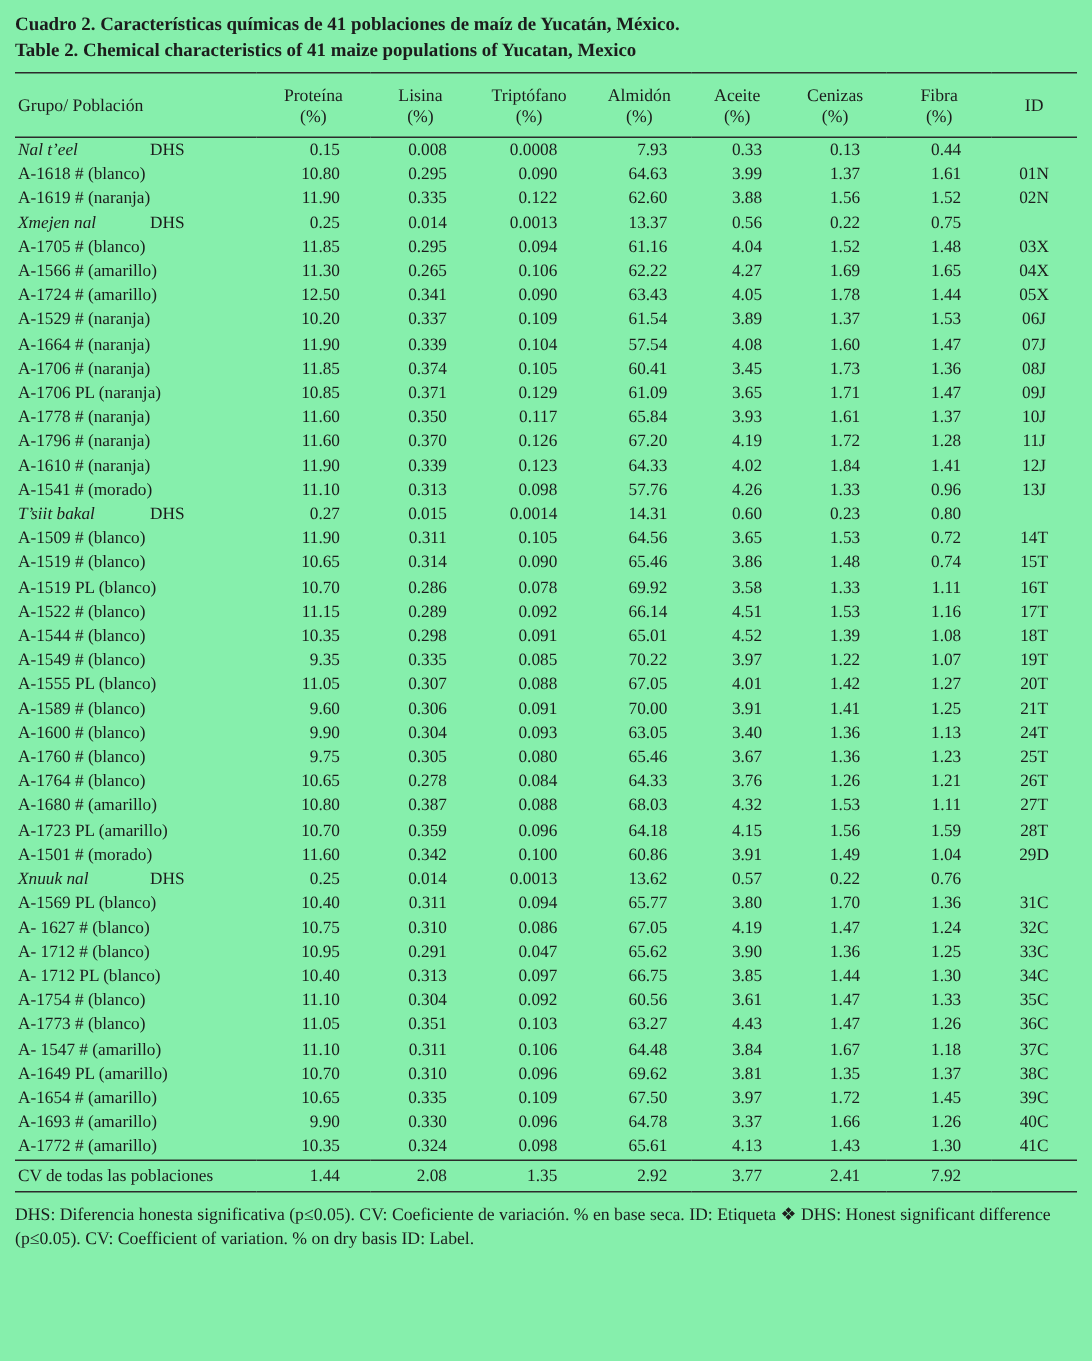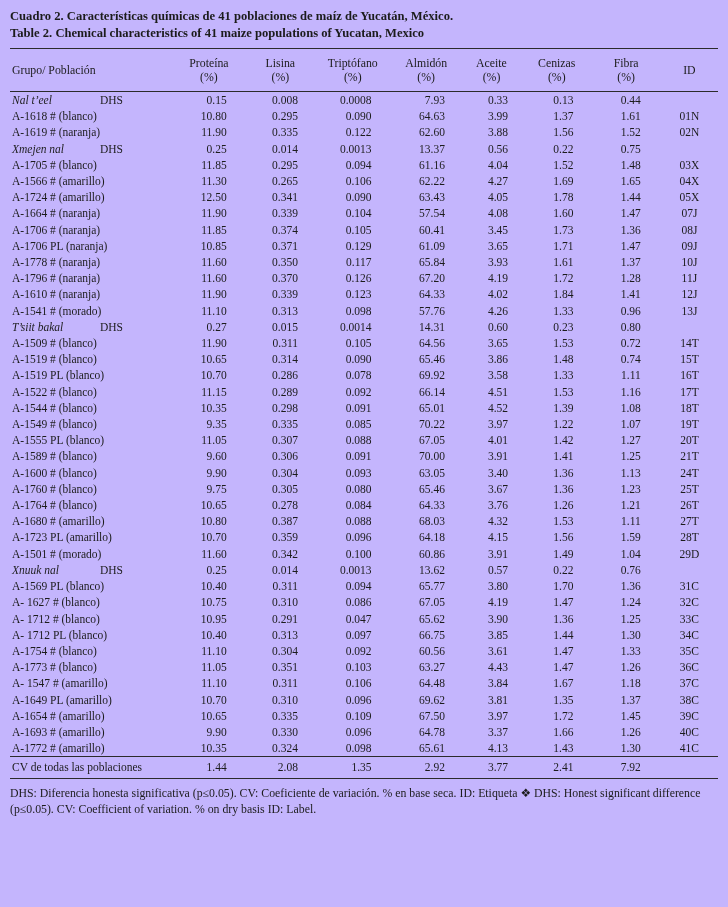--- a/index.html
+++ b/index.html
@@ -1,18 +1,18 @@
 <!DOCTYPE html>
 <html><head>
 <meta charset="utf-8">
 <style>
   html,body{margin:0;padding:0;background:#f6f5f1;}
   .page{
     width:728px;height:907px;box-sizing:border-box;
-    background:#c4b5fd;color:#1c1c1c;
+    background:#86efac;color:#1c1c1c;
     font-family:"Liberation Serif","DejaVu Serif",serif;
     padding:8px 10px 0 10px;overflow:hidden;
   }
   .title-block{margin-bottom:6px;}
   .title-line{font-weight:bold;font-size:12.6px;line-height:17px;}
   table{
     width:708px;table-layout:fixed;border-collapse:collapse;
     font-size:11.5px;
   }
   col.c0{width:158px}col.c1{width:74px}col.c2{width:66px}col.c3{width:76px}
@@ -169,20 +169,31 @@
           <td class="col-num">12.50</td>
           <td class="col-num">0.341</td>
           <td class="col-num">0.090</td>
           <td class="col-num">63.43</td>
           <td class="col-num">4.05</td>
           <td class="col-num">1.78</td>
           <td class="col-num">1.44</td>
           <td class="col-id">05X</td>
         </tr>
         <tr>
+          <td class="col-name">A-1529 # (naranja)</td>
+          <td class="col-num">10.20</td>
+          <td class="col-num">0.337</td>
+          <td class="col-num">0.109</td>
+          <td class="col-num">61.54</td>
+          <td class="col-num">3.89</td>
+          <td class="col-num">1.37</td>
+          <td class="col-num">1.53</td>
+          <td class="col-id">06J</td>
+        </tr>
+        <tr>
           <td class="col-name">A-1664 # (naranja)</td>
           <td class="col-num">11.90</td>
           <td class="col-num">0.339</td>
           <td class="col-num">0.104</td>
           <td class="col-num">57.54</td>
           <td class="col-num">4.08</td>
           <td class="col-num">1.60</td>
           <td class="col-num">1.47</td>
           <td class="col-id">07J</td>
         </tr>

